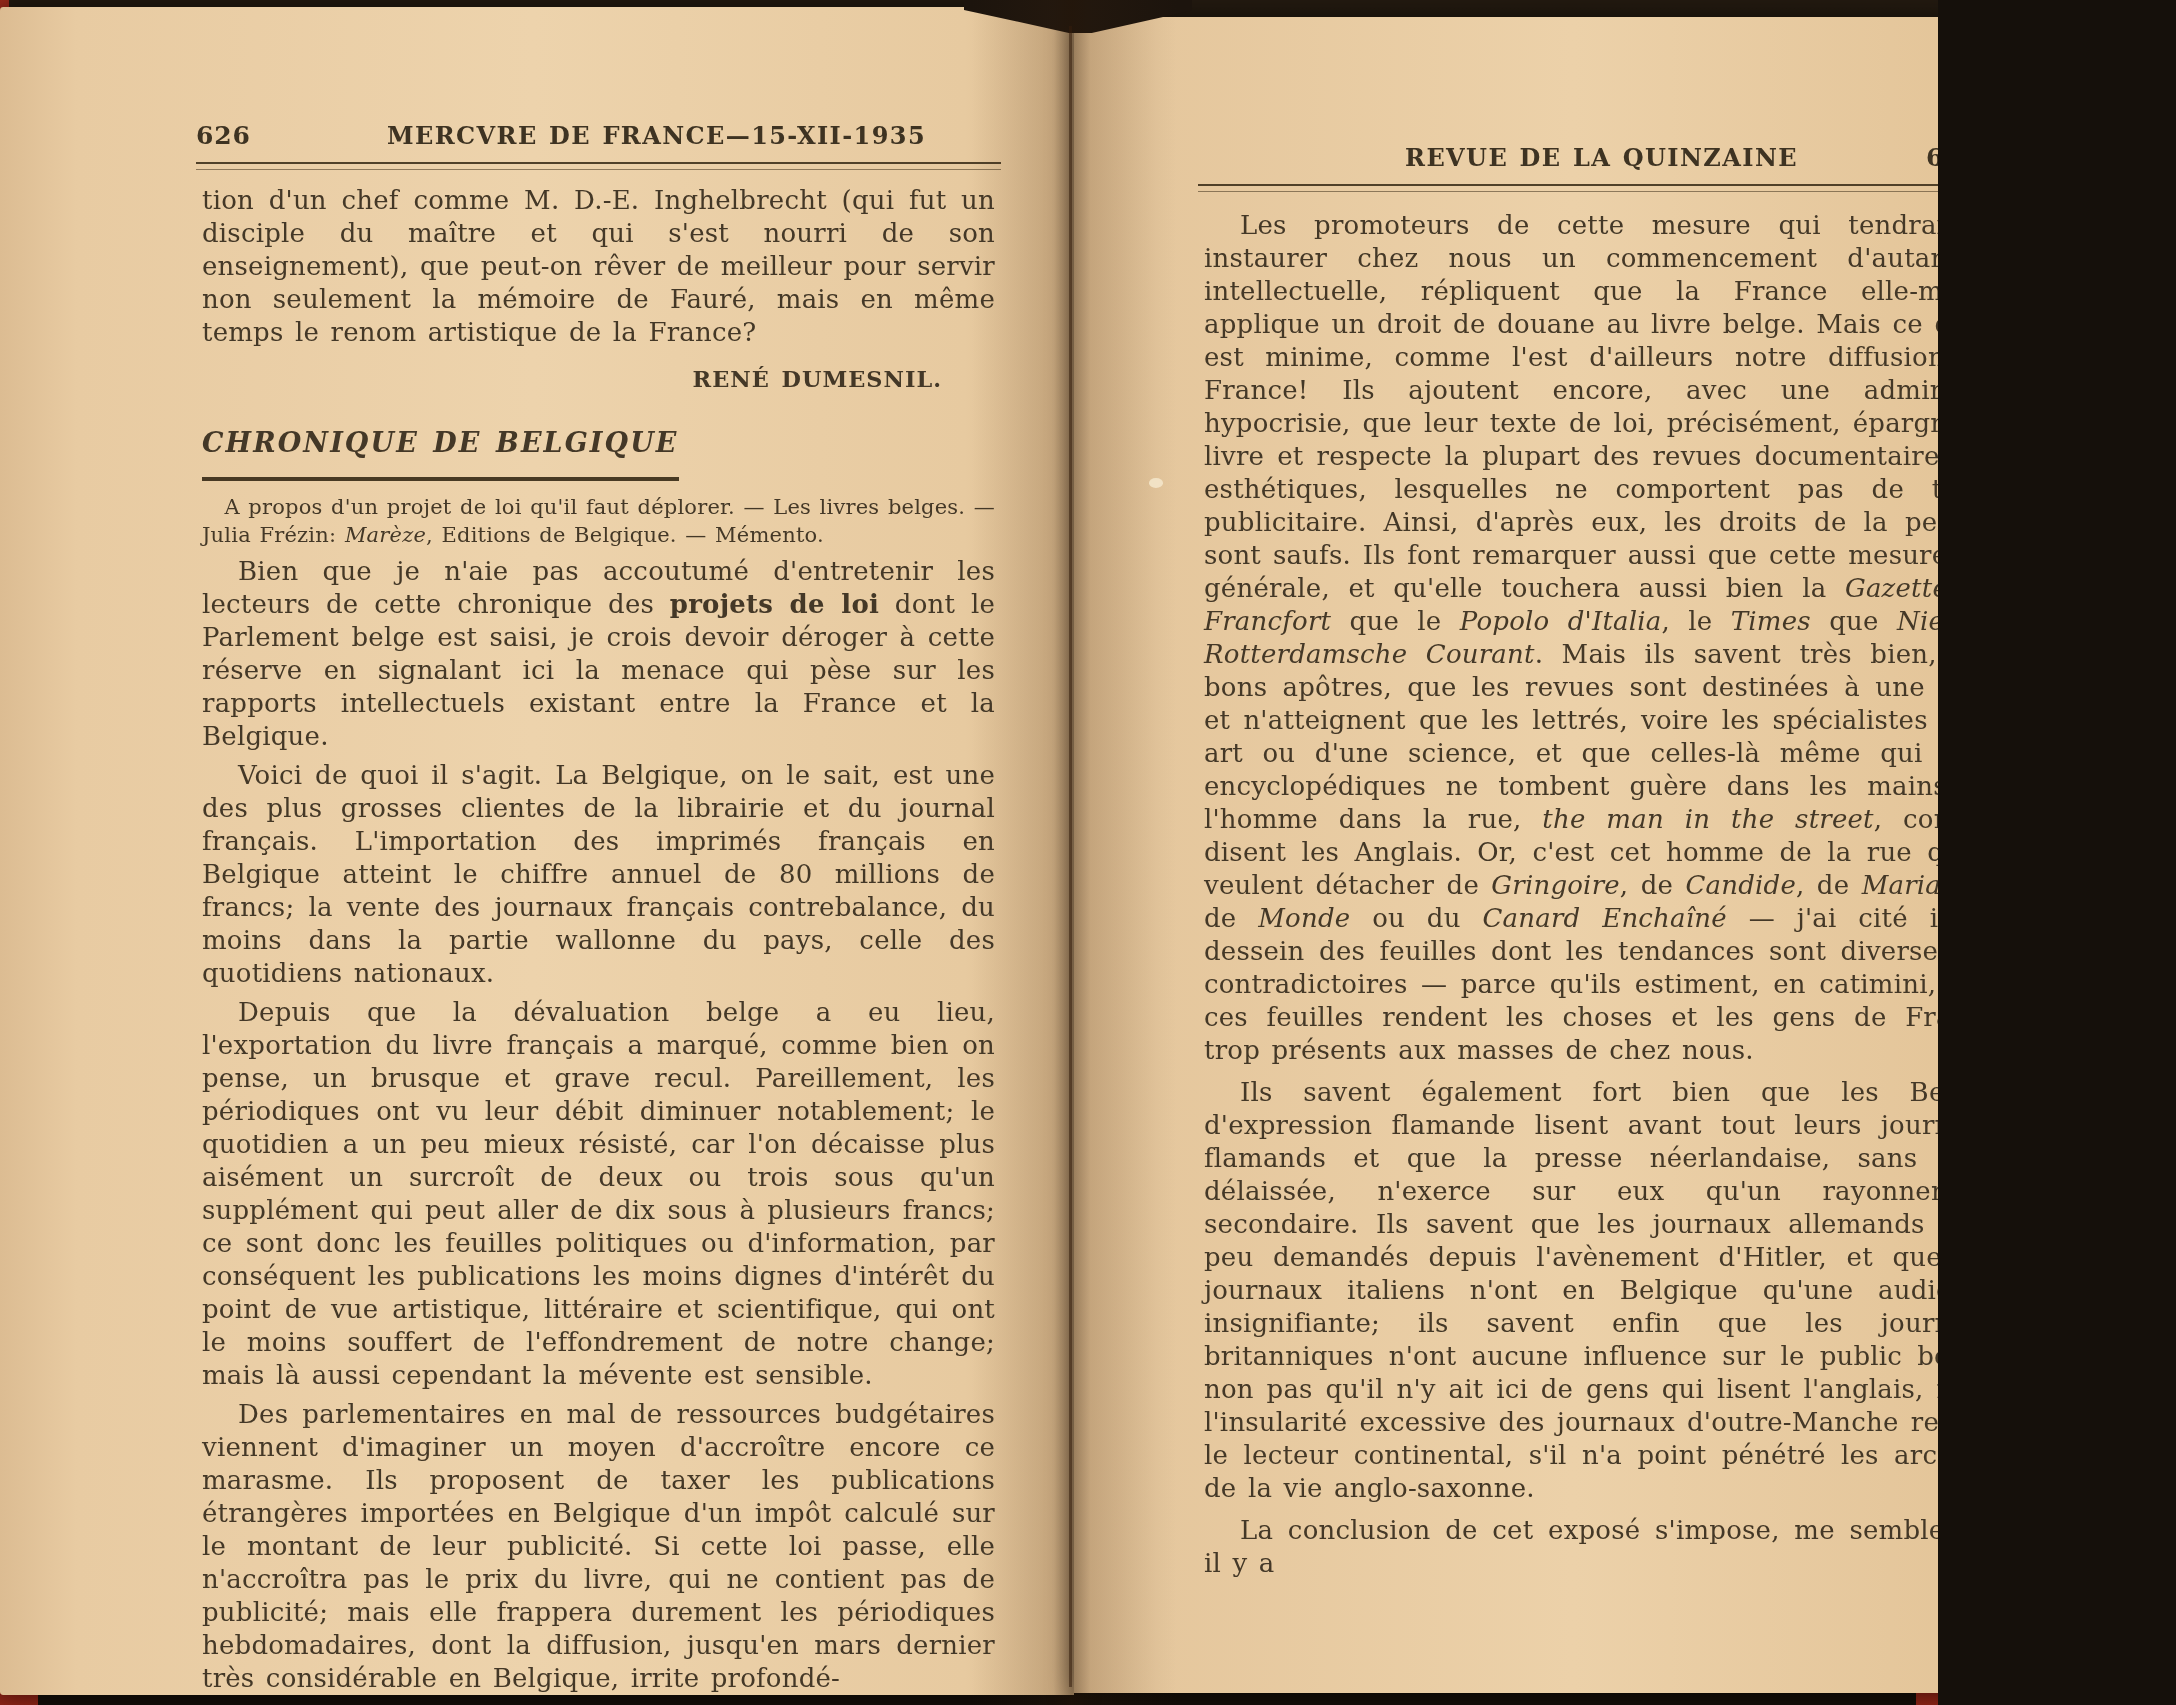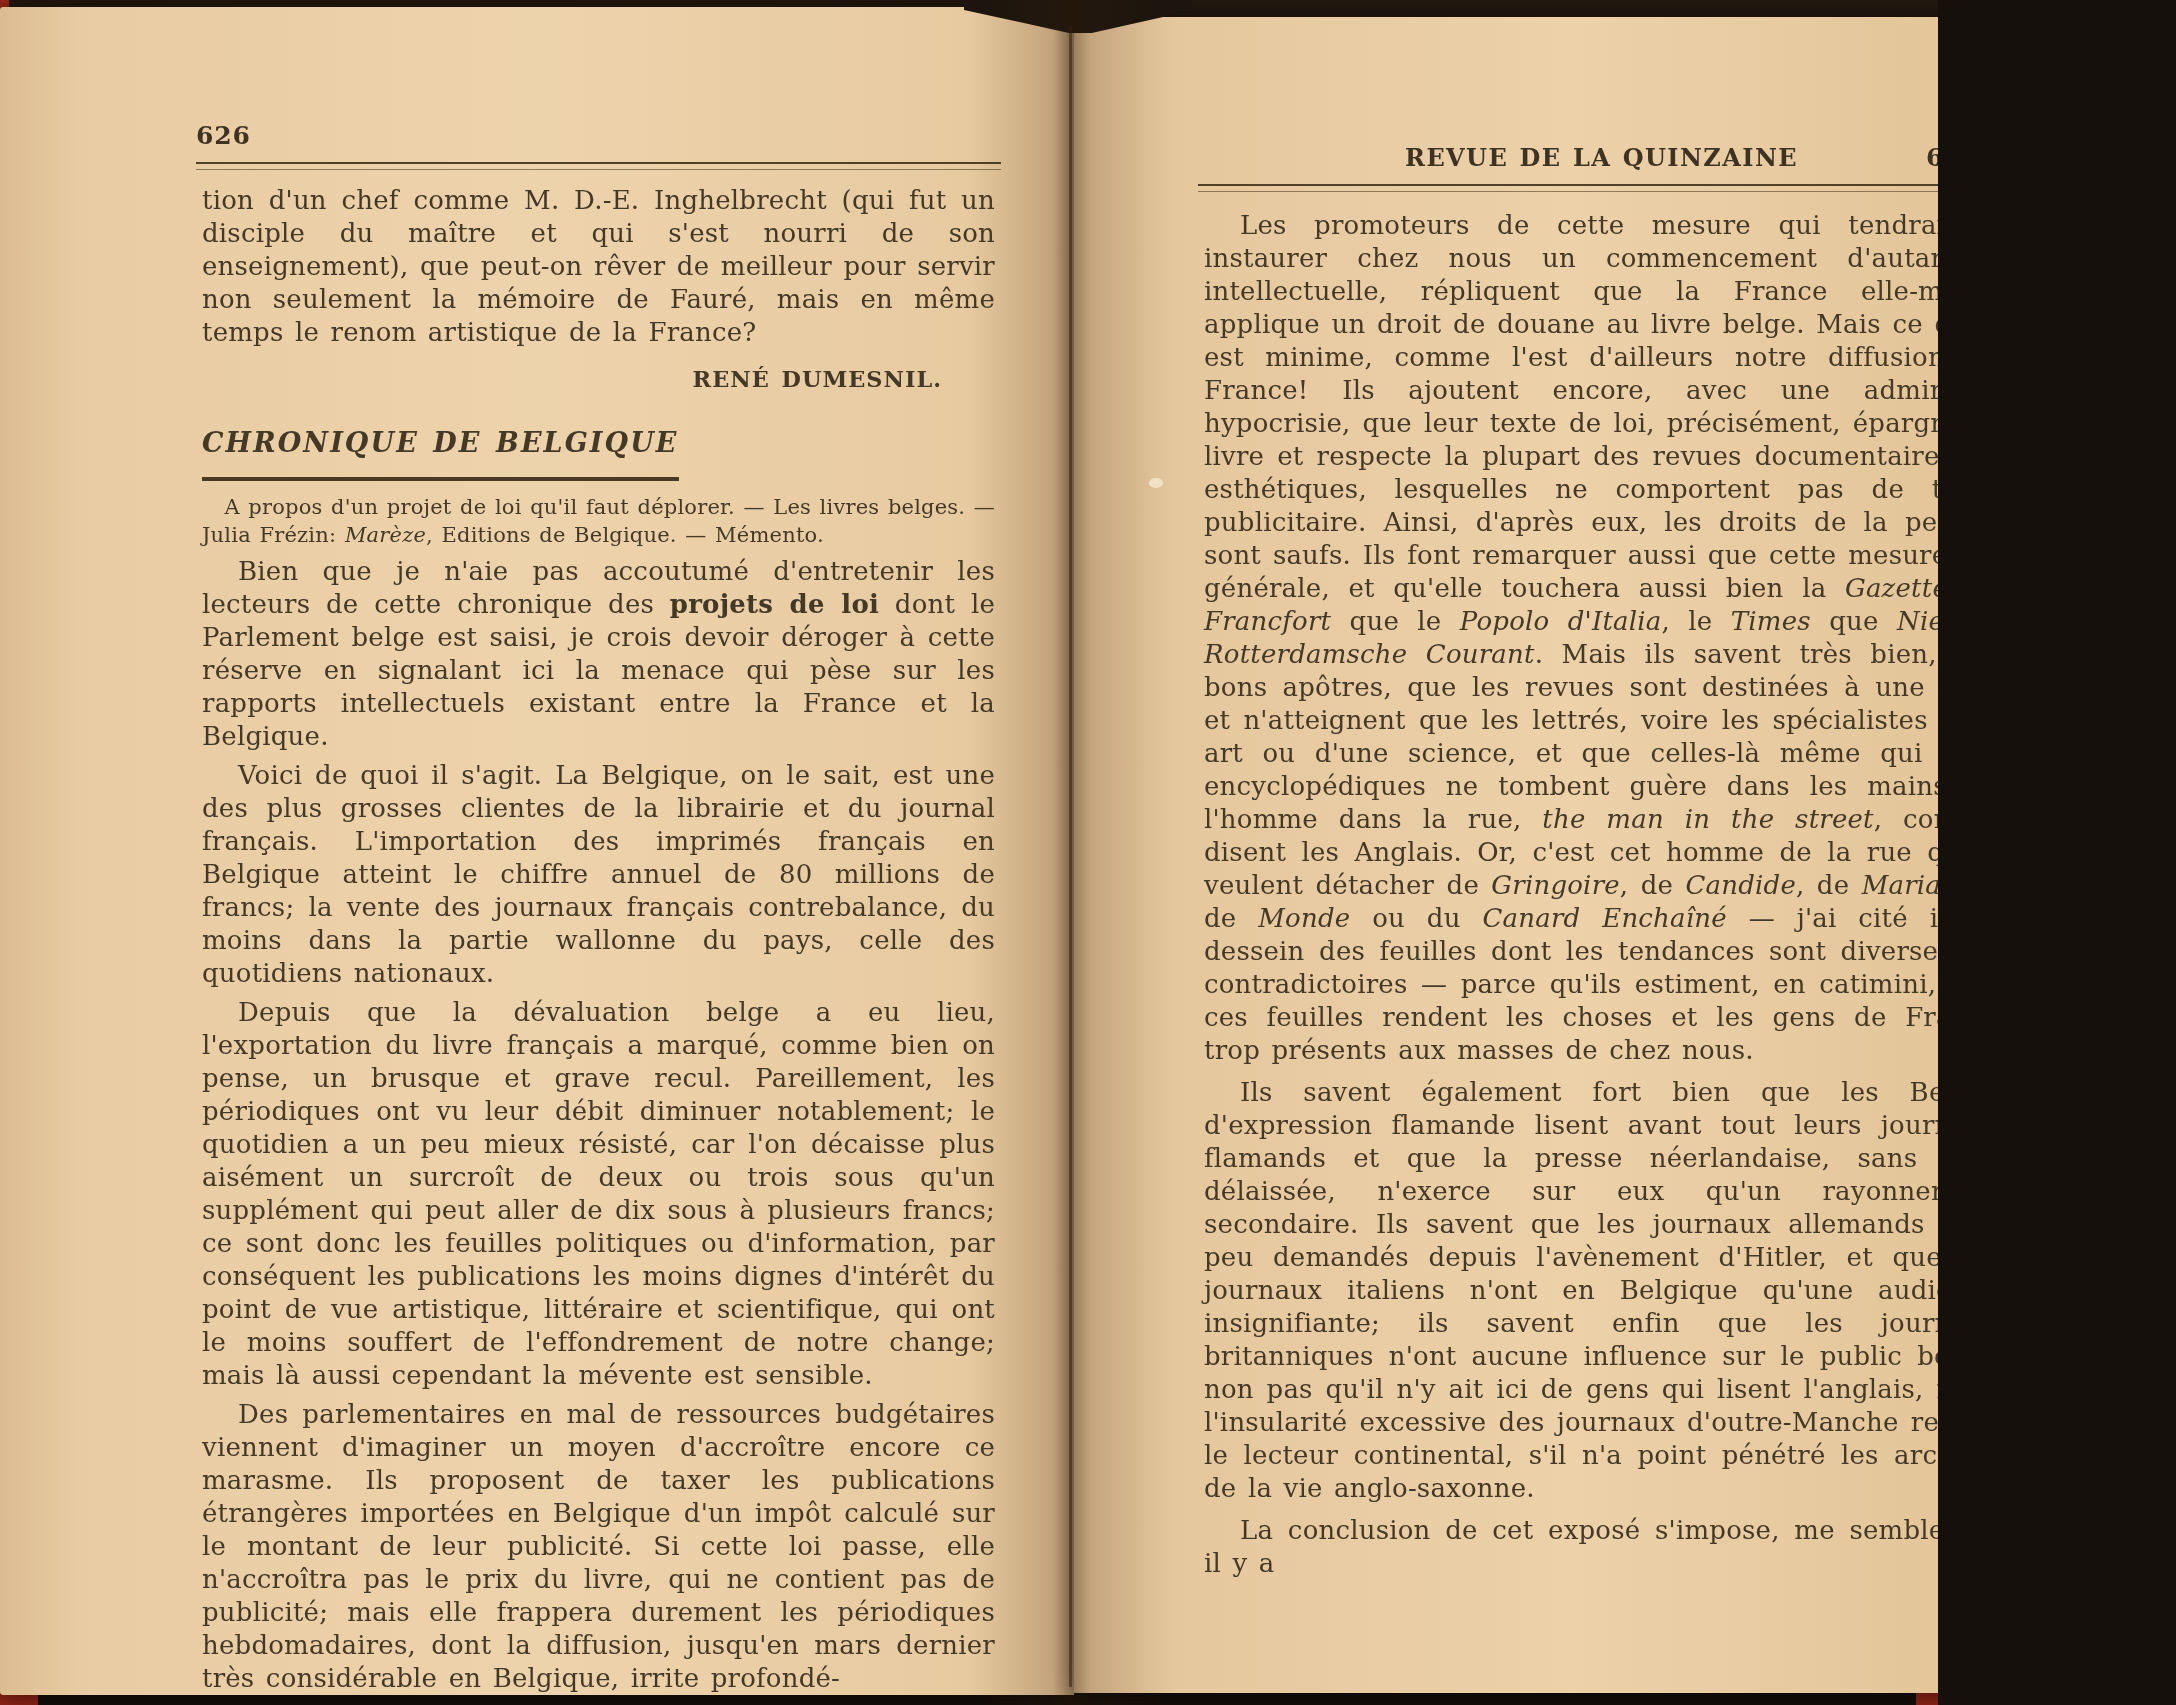--- a/index.html
+++ b/index.html
@@ -82,20 +82,21 @@
   <div class="page page-right"></div>
   <div class="fore-edge"></div>
   <div class="top-notch"></div>
   <div class="gutter-shadow"></div>
   <div class="gutter-crease"></div>
   <div class="paper-fleck"></div>
 
   <div class="text-col text-left">
     <div class="header-row">
       <span class="header-num">626</span>
+      <span class="header-title">MERCVRE DE FRANCE—15-XII-1935</span>
     </div>
     <div class="header-rule"></div>
     <div class="content">
         <p class="blk-continuation">tion d'un chef comme M. D.-E. Inghelbrecht (qui fut un disciple du maître et qui s'est nourri de son enseignement), que peut-on rêver de meilleur pour servir non seulement la mémoire de Fauré, mais en même temps le renom artistique de la France?</p>
         <p class="blk-signature">RENÉ DUMESNIL.</p>
         <div><h2 class="blk-section_heading">CHRONIQUE DE BELGIQUE</h2></div>
         <p class="blk-summary">A propos d'un projet de loi qu'il faut déplorer. — Les livres belges. — Julia Frézin: <i>Marèze</i>, Editions de Belgique. — Mémento.</p>
         <p class="blk-paragraph">Bien que je n'aie pas accoutumé d'entretenir les lecteurs de cette chronique des <b>projets de loi</b> dont le Parlement belge est saisi, je crois devoir déroger à cette réserve en signalant ici la menace qui pèse sur les rapports intellectuels existant entre la France et la Belgique.</p>
         <p class="blk-paragraph">Voici de quoi il s'agit. La Belgique, on le sait, est une des plus grosses clientes de la librairie et du journal français. L'importation des imprimés français en Belgique atteint le chiffre annuel de 80 millions de francs; la vente des journaux français contrebalance, du moins dans la partie wallonne du pays, celle des quotidiens nationaux.</p>
         <p class="blk-paragraph">Depuis que la dévaluation belge a eu lieu, l'exportation du livre français a marqué, comme bien on pense, un brusque et grave recul. Pareillement, les périodiques ont vu leur débit diminuer notablement; le quotidien a un peu mieux résisté, car l'on décaisse plus aisément un surcroît de deux ou trois sous qu'un supplément qui peut aller de dix sous à plusieurs francs; ce sont donc les feuilles politiques ou d'information, par conséquent les publications les moins dignes d'intérêt du point de vue artistique, littéraire et scientifique, qui ont le moins souffert de l'effondrement de notre change; mais là aussi cependant la mévente est sensible.</p>

